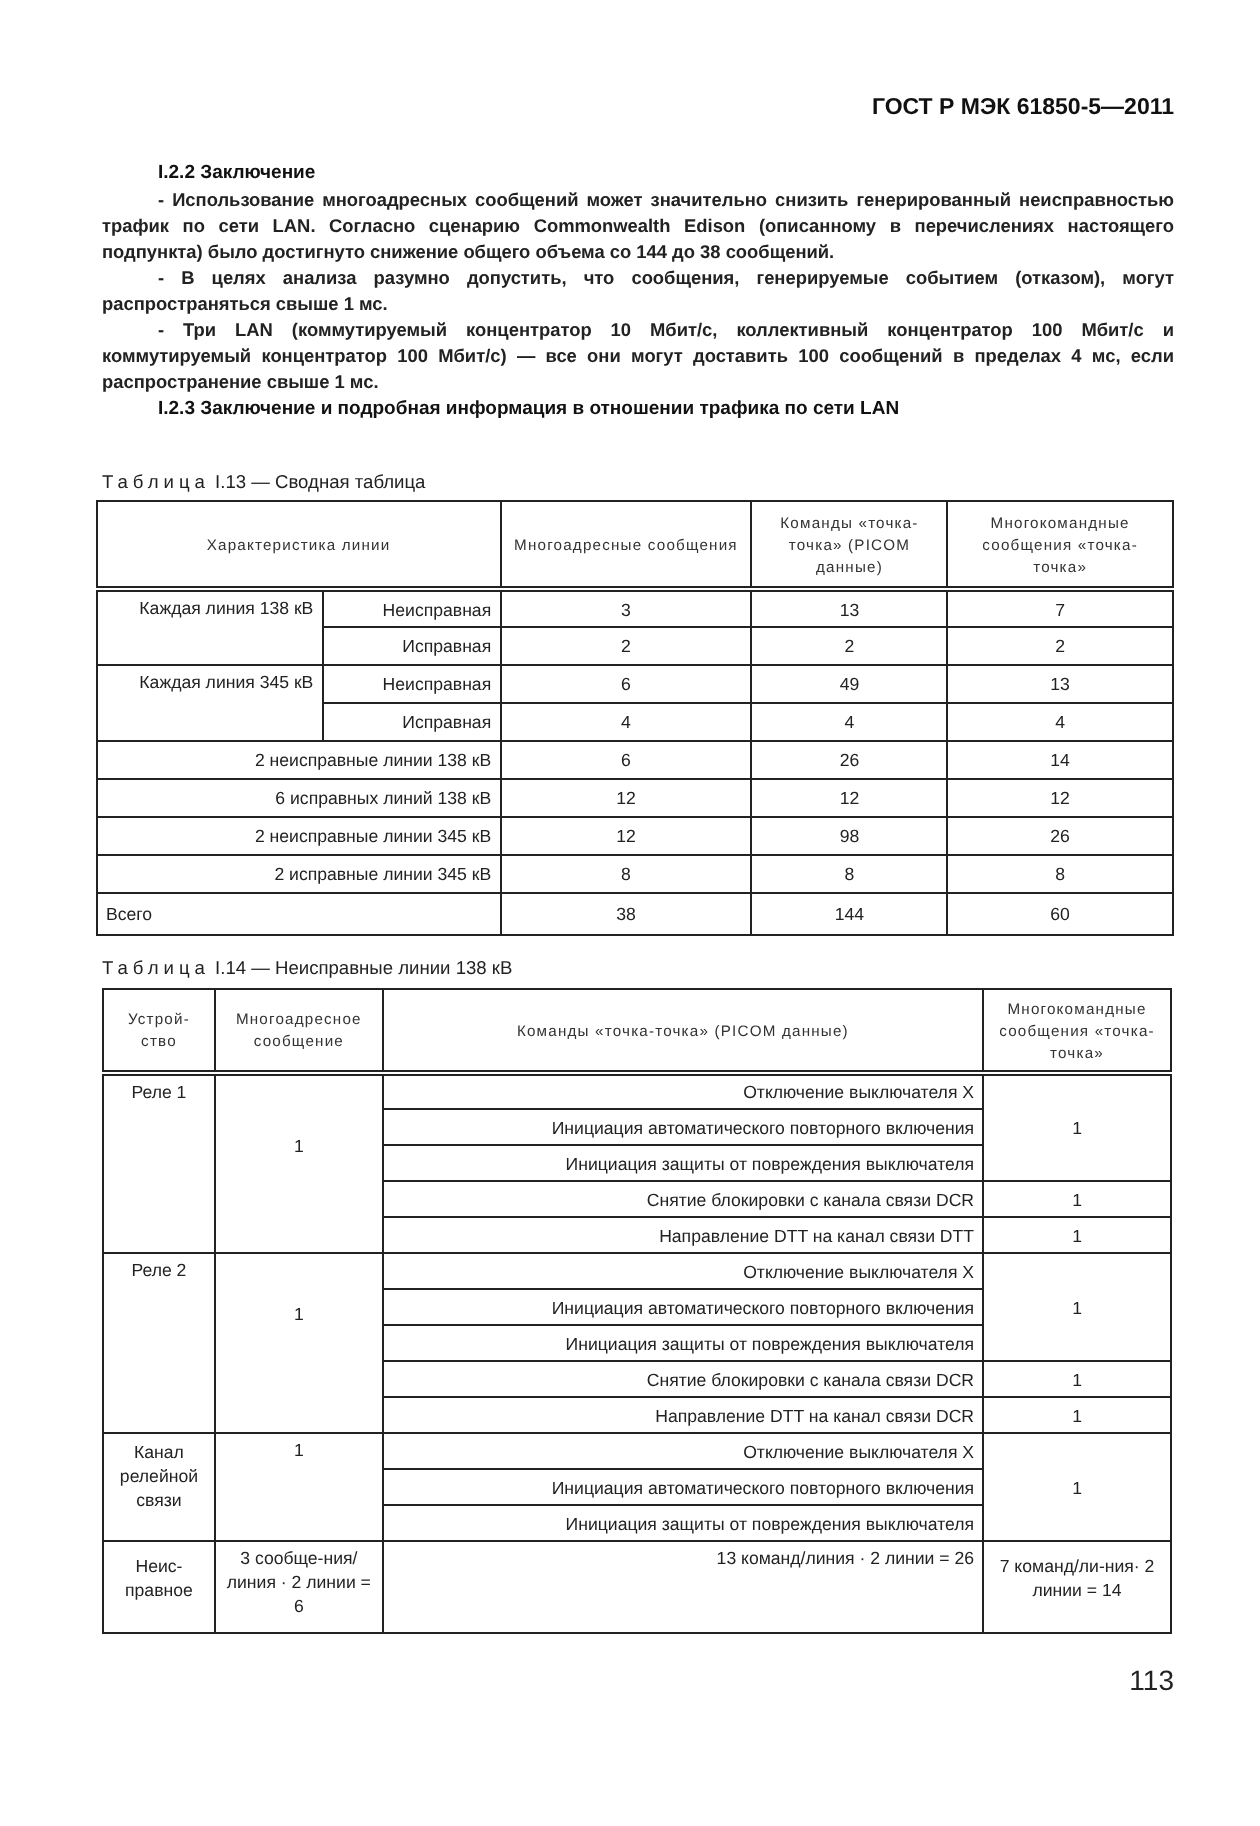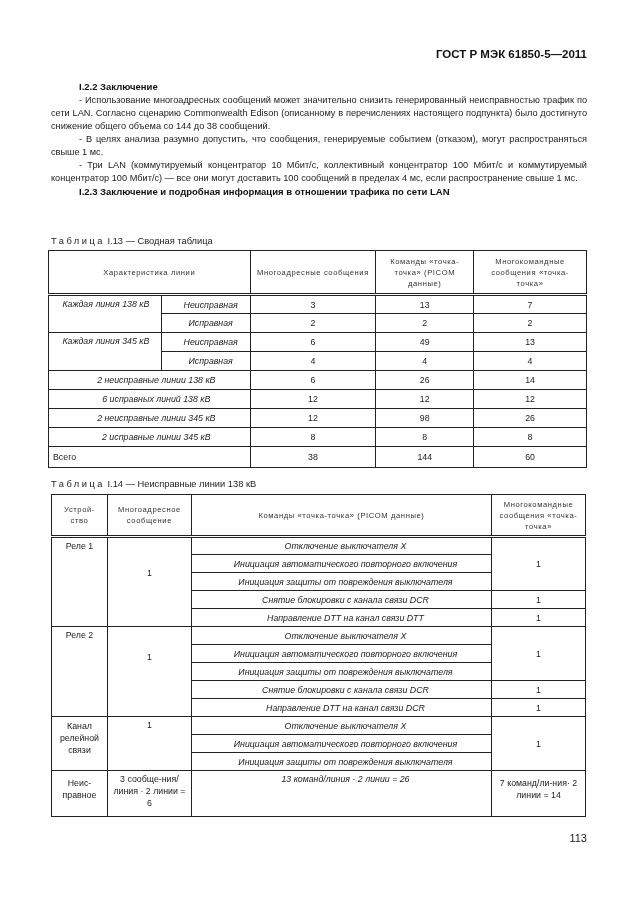--- a/index.html
+++ b/index.html
@@ -1,33 +1,33 @@
 <!DOCTYPE html>
 <html><head>
 <meta charset="utf-8">
 <style>
   html, body { margin: 0; padding: 0; background: #ffffff; }
   body { width: 630px; height: 913px; position: relative; overflow: hidden;
          font-family: "Liberation Sans", sans-serif; color: #1a1a1a; }
   .page { position: absolute; left: 4px; top: 0; width: 630px; height: 913px; }
   .hdr { position: absolute; right: 47px; top: 48px; font-weight: bold; font-size: 11.5px; color: #111; }
   .text { position: absolute; left: 47px; width: 536px; font-size: 9.2px; line-height: 13px; color: #222; text-align: justify; }
-  .text p { margin: 0; text-indent: 28px; }
+  .text p { margin: 0; text-indent: 28px; font-weight: bold; }
   .text h4 { margin: 0; font-size: 9.5px; font-weight: bold; padding-left: 28px; color: #111; line-height: 14px; }
   .caption { position: absolute; left: 47px; font-size: 9.3px; color: #222; }
   .caption .sp { letter-spacing: 2.5px; }
   table { position: absolute; border-collapse: collapse; font-size: 8.8px; color: #222; }
   td, th { border: 1px solid #222; padding: 0 4px; font-weight: normal; }
   th { font-size: 7.6px; color: #333; letter-spacing: 0.6px; line-height: 11px; text-align: center; }
   thead tr:last-child th { border-bottom: 3px double #222; }
   .c { text-align: center; }
   .r { }
-  .l { text-align: center; font-style: italic; }
+  .l { text-align: right; }
   .vt { vertical-align: top; }
-  .pnum { position: absolute; right: 47px; top: 832px; font-size: 11px; color: #222; }
+  .pnum { position: absolute; right: 47px; top: 832px; font-size: 14px; color: #222; }
 </style>
 </head>
 <body>
 
 <div class="page">
 
   <div class="hdr">ГОСТ Р МЭК 61850-5—2011</div>
 
   <div class="text" style="top:80px;">
     <h4>I.2.2 Заключение</h4>

